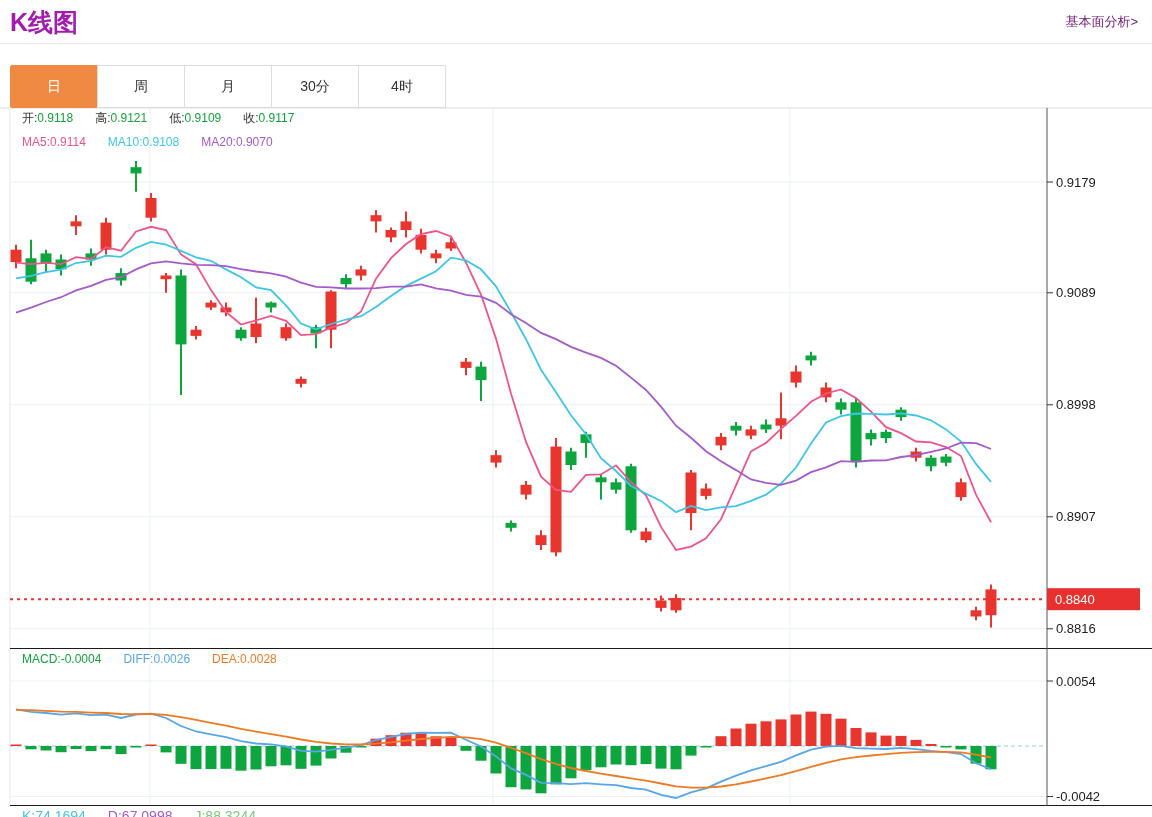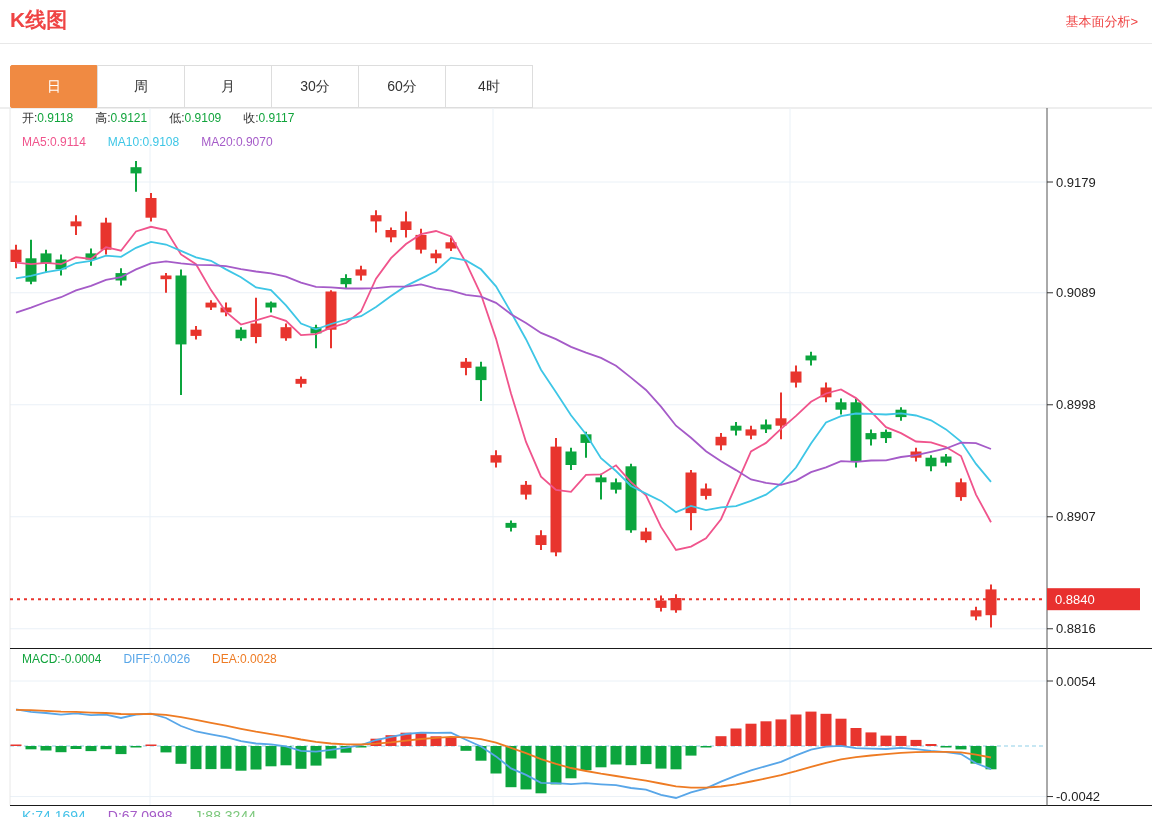--- a/index.html
+++ b/index.html
@@ -2,22 +2,22 @@
 <html><head>
 <meta charset="utf-8">
 <style>
   html,body{margin:0;padding:0;}
   body{
     width:1152px;height:817px;position:relative;overflow:hidden;
     background:#ffffff;font-family:"Liberation Sans",sans-serif;
     -webkit-font-smoothing:antialiased;
   }
   .abs{position:absolute;}
-  #page-title{top:6px;left:10px;font-size:21px;font-weight:700;color:#ef4444;z-index:3;}
-  #analysis-link{top:13px;right:14px;font-size:13px;color:#ef4444;text-decoration:none;z-index:3;cursor:pointer;}
+  #page-title{top:6px;left:10px;font-size:25px;font-weight:700;color:#a21caf;z-index:3;}
+  #analysis-link{top:13px;right:14px;font-size:13px;color:#701a75;text-decoration:none;z-index:3;cursor:pointer;}
   #header-divider{top:43px;left:0;width:1152px;height:1px;background:#e8e8e8;z-index:2;}
   #tab-bar{top:65px;left:10px;display:flex;z-index:3;}
   .tab{
     width:86px;height:41px;line-height:41px;text-align:center;
     font-size:14px;color:#333;background:#fff;border:1px solid #ddd;
     margin-left:-1px;cursor:pointer;user-select:none;
   }
   .tab:first-child{margin-left:0;}
   .tab.active{background:#f08a42;border-color:#f08a42;color:#fff;border-radius:2px;}
   #chart-svg{top:0;left:0;z-index:1;}
@@ -35,21 +35,20 @@
 
 <div class="abs" id="page-title">K线图</div>
 <a class="abs" id="analysis-link">基本面分析&gt;</a>
 <div class="abs" id="header-divider"></div>
 
 <div class="abs" id="tab-bar">
     <div class="tab active" style="background: rgb(240, 138, 66); border-color: rgb(240, 138, 66);">日</div>
     <div class="tab">周</div>
     <div class="tab">月</div>
     <div class="tab">30分</div>
-    <div class="tab">60分</div>
     <div class="tab">4时</div>
   </div>
 
 <svg class="abs" id="chart-svg" width="1152" height="817" viewBox="0 0 1152 817">
     <line x1="0" y1="108" x2="1152" y2="108" stroke="#ddd" stroke-width="1"></line>
     <g>
       <line x1="10" y1="182" x2="1047" y2="182" stroke="#eaf1f7" stroke-width="1"></line>
       <line x1="10" y1="292.7720000000001" x2="1047" y2="292.7720000000001" stroke="#eaf1f7" stroke-width="1"></line>
       <line x1="10" y1="404.7748" x2="1047" y2="404.7748" stroke="#eaf1f7" stroke-width="1"></line>
       <line x1="10" y1="516.7776" x2="1047" y2="516.7776" stroke="#eaf1f7" stroke-width="1"></line>

